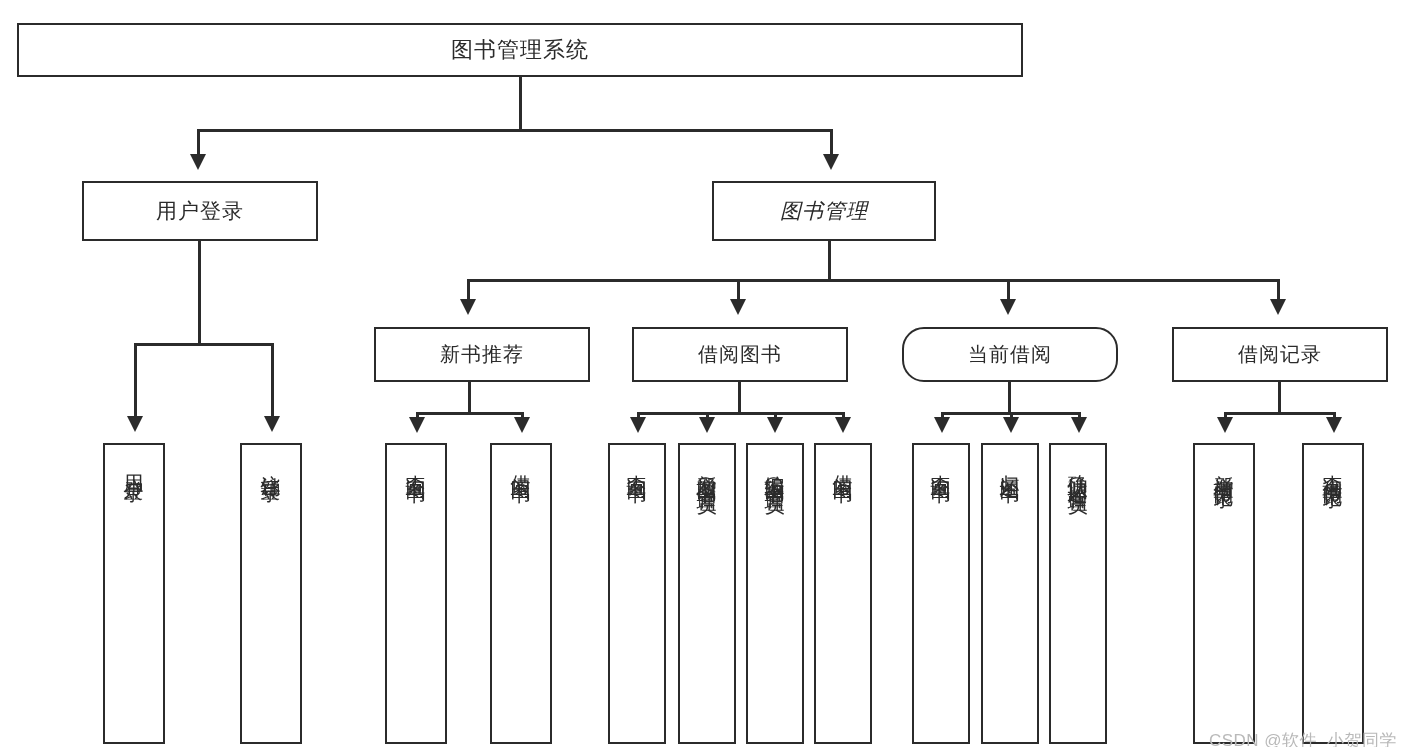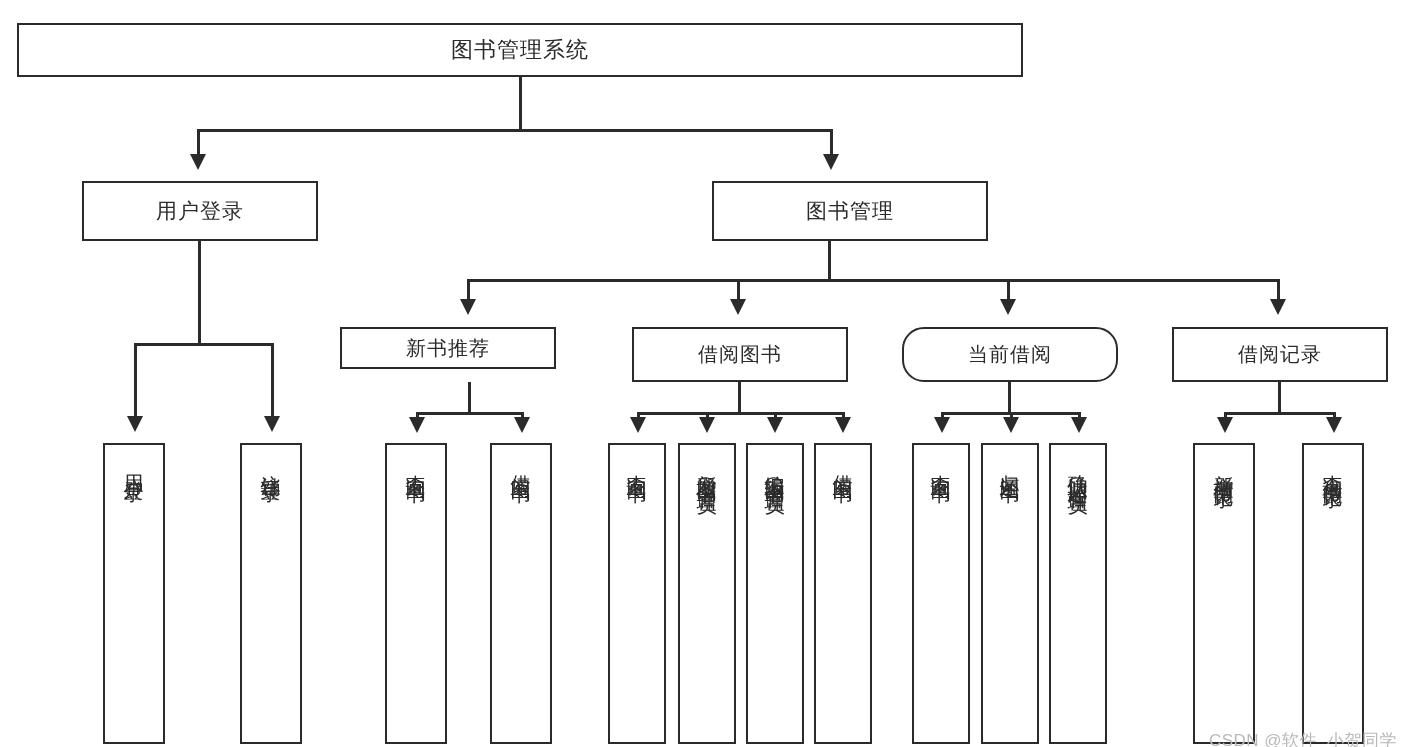--- a/index.html
+++ b/index.html
@@ -101,21 +101,21 @@
   <div class="vline" style="left:197px; top:120px; height:28px;"></div>
   <div class="arrow" style="left:190px; top:145px;"></div>
 
   <div class="vline" style="left:830px; top:120px; height:28px;"></div>
   <div class="arrow" style="left:823px; top:145px;"></div>
 
   <div class="node lvl1" style="left:82px; top:172px; width:236px; height:60px;">
     <span class="label">用户登录</span>
   </div>
 
-  <div class="node lvl1" style="left:712px; top:172px; width:276px; height:60px;">
+  <div class="node lvl1" style="left:712px; top:172px; width:224px; height:60px;font-style:italic;">
     <span class="label">图书管理</span>
   </div>
 
   <div class="vline" style="left:198px; top:232px; height:102px;"></div>
   <div class="hline" style="left:134px; top:334px; width:140px;"></div>
   <div class="vline" style="left:134px; top:334px; height:76px;"></div>
   <div class="arrow" style="left:127px; top:407px;"></div>
   <div class="vline" style="left:271px; top:334px; height:76px;"></div>
   <div class="arrow" style="left:264px; top:407px;"></div>
 
@@ -123,21 +123,21 @@
   <div class="hline" style="left:467px; top:270px; width:810px;"></div>
   <div class="vline" style="left:467px; top:270px; height:22px;"></div>
   <div class="arrow" style="left:460px; top:290px;"></div>
   <div class="vline" style="left:737px; top:270px; height:22px;"></div>
   <div class="arrow" style="left:730px; top:290px;"></div>
   <div class="vline" style="left:1007px; top:270px; height:22px;"></div>
   <div class="arrow" style="left:1000px; top:290px;"></div>
   <div class="vline" style="left:1277px; top:270px; height:22px;"></div>
   <div class="arrow" style="left:1270px; top:290px;"></div>
 
-  <div class="node lvl2" style="left:340px; top:318px; width:216px; height:42px;">
+  <div class="node lvl2" style="left:374px; top:318px; width:216px; height:55px;">
     <span class="label">新书推荐</span>
   </div>
 
   <div class="node lvl2" style="left:632px; top:318px; width:216px; height:55px;">
     <span class="label">借阅图书</span>
   </div>
 
   <div class="node lvl2" style="left:902px; top:318px; width:216px; height:55px;border-radius:22px;">
     <span class="label">当前借阅</span>
   </div>

